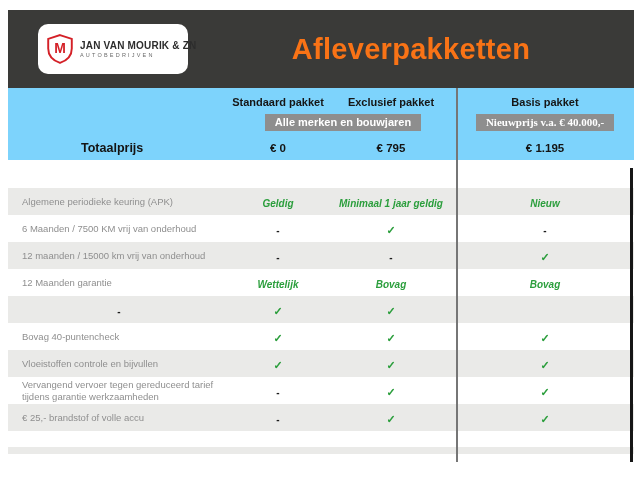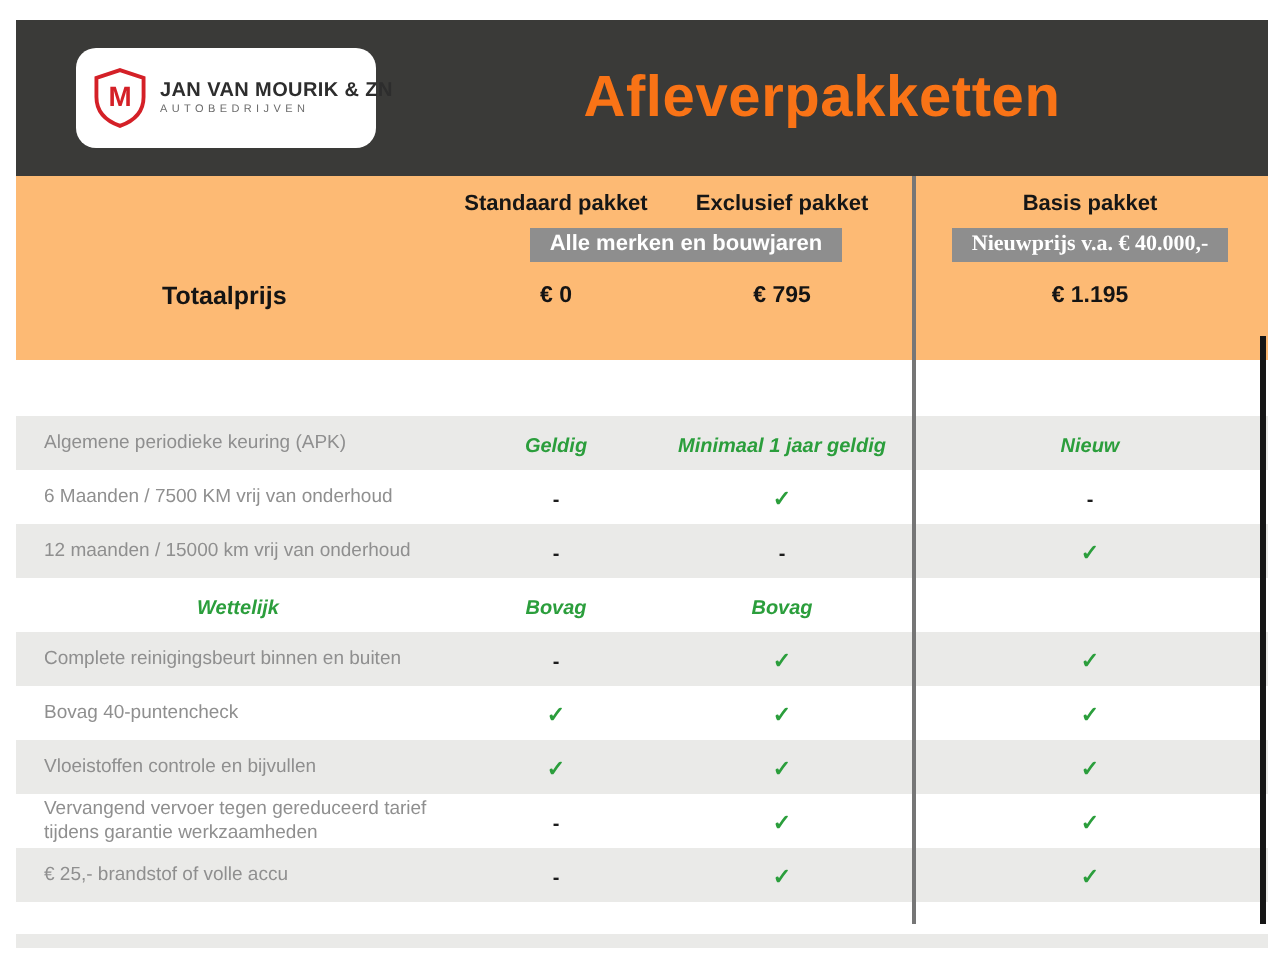--- a/index.html
+++ b/index.html
@@ -19,21 +19,21 @@
   .brand-text{display:flex;flex-direction:column;min-width:0;}
   .brand-name{font-size:10px;font-weight:bold;color:#2d2d2d;letter-spacing:.2px;white-space:nowrap;}
   .brand-sub{font-size:5.5px;color:#6b6b6b;letter-spacing:2.2px;margin-top:1.5px;white-space:nowrap;}
   .title-wrap{flex:1;text-align:center;}
   .page-title{color:#f97316;font-size:29px;font-weight:bold;letter-spacing:.3px;}
 
   
   .grid{display:grid;grid-template-columns:222px 96px 130px 178px;align-items:center;}
 
   
-  .band{height:92px;background:#fdba74;box-sizing:border-box;padding-top:8px;}
+  .band{height:72px;background:#7dd3fc;box-sizing:border-box;padding-top:8px;}
   .col-header{font-size:11px;font-weight:bold;color:#161616;text-align:center;}
   .band-badges{margin-top:6px;}
   .pkg-badge{
     background:#8e8e8e;color:#ffffff;font-size:11px;font-weight:bold;
     padding:2px 10px 3px;justify-self:center;white-space:nowrap;
   }
   .badge-left{grid-column:2 / 4;}
   .badge-right{grid-column:4;font-family:Liberation Serif, serif;}
   .band-totals{margin-top:10px;}
   .totals-label{font-size:12.5px;font-weight:bold;color:#141414;padding-left:30px;margin-left:43px;}
@@ -121,27 +121,27 @@
   </div>
 
   <div class="feature-row grid alt">
     <div class="row-label">12 maanden / 15000 km vrij van onderhoud</div>
     <div class="cell"><span class="val-dash">-</span></div>
     <div class="cell"><span class="val-dash">-</span></div>
     <div class="cell"><span class="val-check">✓</span></div>
   </div>
 
   <div class="feature-row grid">
+    <div class="row-label">12 Maanden garantie</div>
     <div class="cell"><span class="val-text">Wettelijk</span></div>
     <div class="cell"><span class="val-text">Bovag</span></div>
     <div class="cell"><span class="val-text">Bovag</span></div>
   </div>
 
   <div class="feature-row grid alt">
-    <div class="row-label">Complete reinigingsbeurt binnen en buiten</div>
     <div class="cell"><span class="val-dash">-</span></div>
     <div class="cell"><span class="val-check">✓</span></div>
     <div class="cell"><span class="val-check">✓</span></div>
   </div>
 
   <div class="feature-row grid">
     <div class="row-label">Bovag 40-puntencheck</div>
     <div class="cell"><span class="val-check">✓</span></div>
     <div class="cell"><span class="val-check">✓</span></div>
     <div class="cell"><span class="val-check">✓</span></div>

